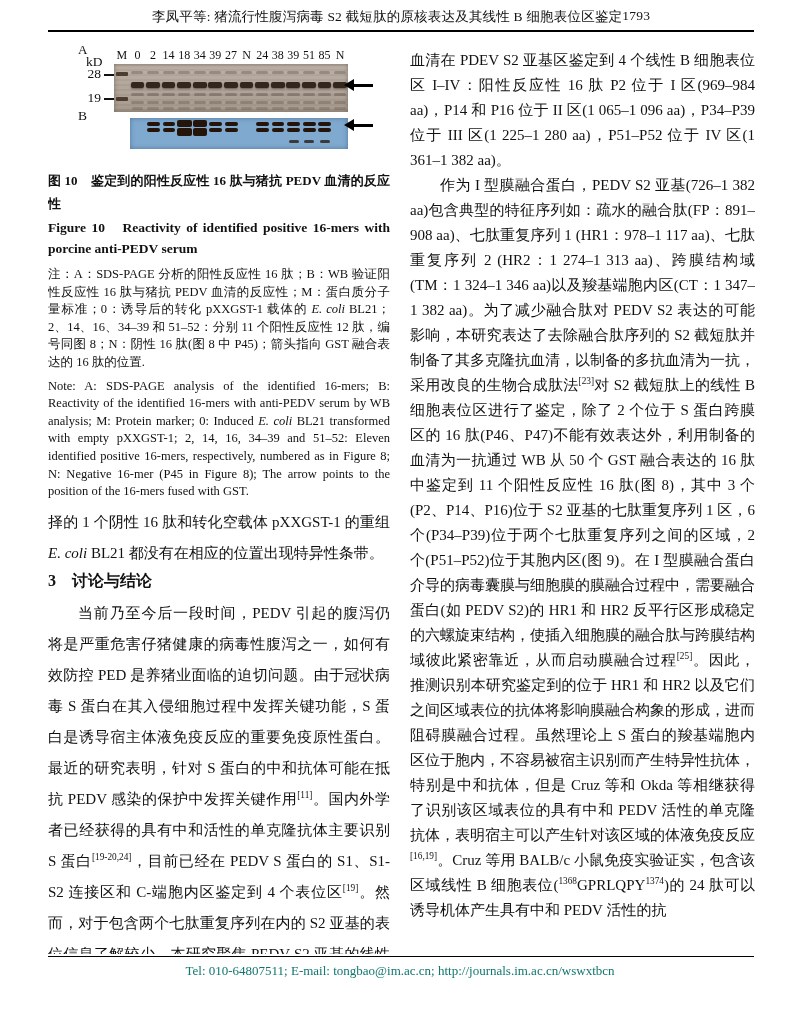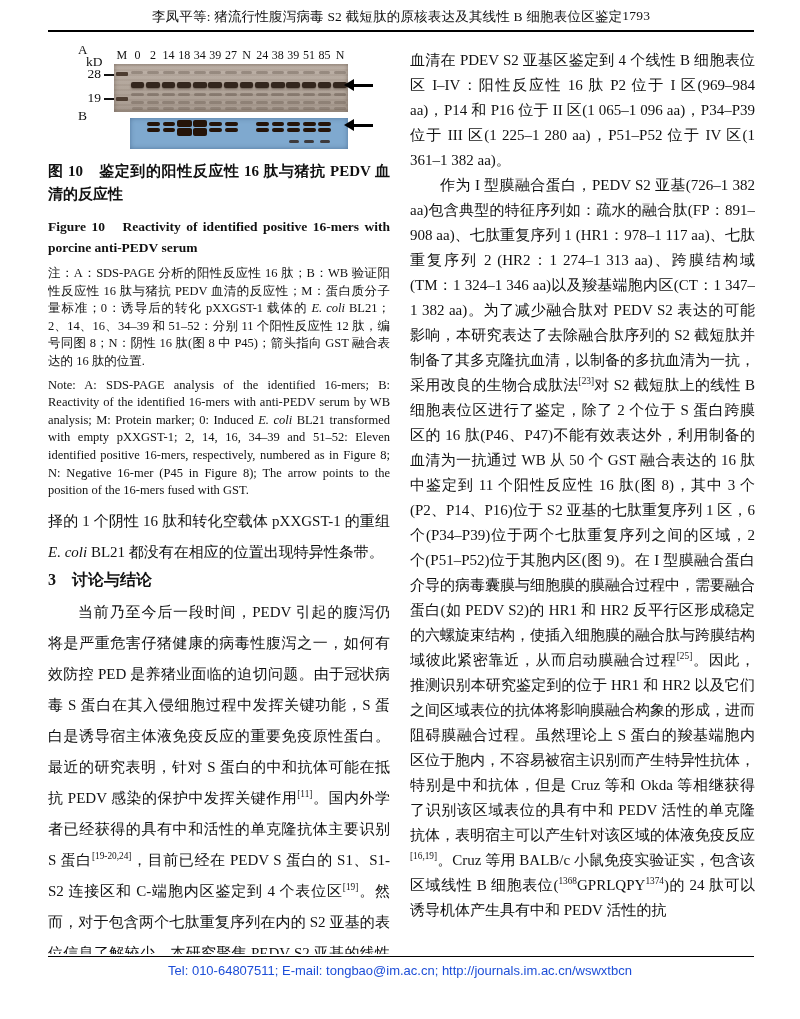--- a/index.html
+++ b/index.html
@@ -55,36 +55,36 @@
   .b2.st{left:4%;right:4%;top:10px;height:8px;}
   .b3{left:18%;right:18%;top:22px;height:3px;opacity:.75;}
 
   .arrow{position:absolute;width:19px;height:3px;background:#000;}
   .arrow::before{content:"";position:absolute;left:-10px;top:-5px;
                  border:6.5px solid transparent;border-left:0;border-right:10px solid #000;}
   .arrow-a{left:306px;top:38px;}
   .arrow-b{left:306px;top:78px;}
 
   
-  .cap-zh{font-weight:bold;font-size:15px;line-height:23px;margin:4px 0 2px;text-align:justify;}
-  .cap-en{font-weight:bold;font-size:13.5px;line-height:21px;margin:10px 0 7px;text-align:justify;}
+  .cap-zh{font-weight:bold;font-size:13px;line-height:23px;margin:13px 0 2px;text-align:justify;}
+  .cap-en{font-weight:bold;font-size:13.5px;line-height:21px;margin:2px 0 7px;text-align:justify;}
   .note{font-size:12.5px;line-height:17.6px;margin:0 0 6px;text-align:justify;}
 
   
   .body{font-size:15px;margin:0;text-align:justify;}
   .col.left .body{line-height:31px;}
   .col.right .body{line-height:25px;}
   .ind{text-indent:2em;}
   .sec{font-size:16px;font-weight:bold;margin:2px 0 6px;}
   sup{font-size:.62em;line-height:0;vertical-align:super;}
 
   
   .footer-rule{position:absolute;top:956px;left:48px;right:46px;height:1px;background:#000;}
   .footer{position:absolute;top:963px;left:0;right:0;text-align:center;
-          font-family:Liberation Sans, sans-serif;font-size:13px;color:#1d4ed8;}
+          font-family:Liberation Serif, serif;font-size:13px;color:#0f766e;}
 </style>
 </head>
 <body>
 
 <div class="page">
 
   <div class="header">
     <span>李凤平等: 猪流行性腹泻病毒 S2 截短肽的原核表达及其线性 B 细胞表位区鉴定</span>
     <span>1793</span>
   </div>

